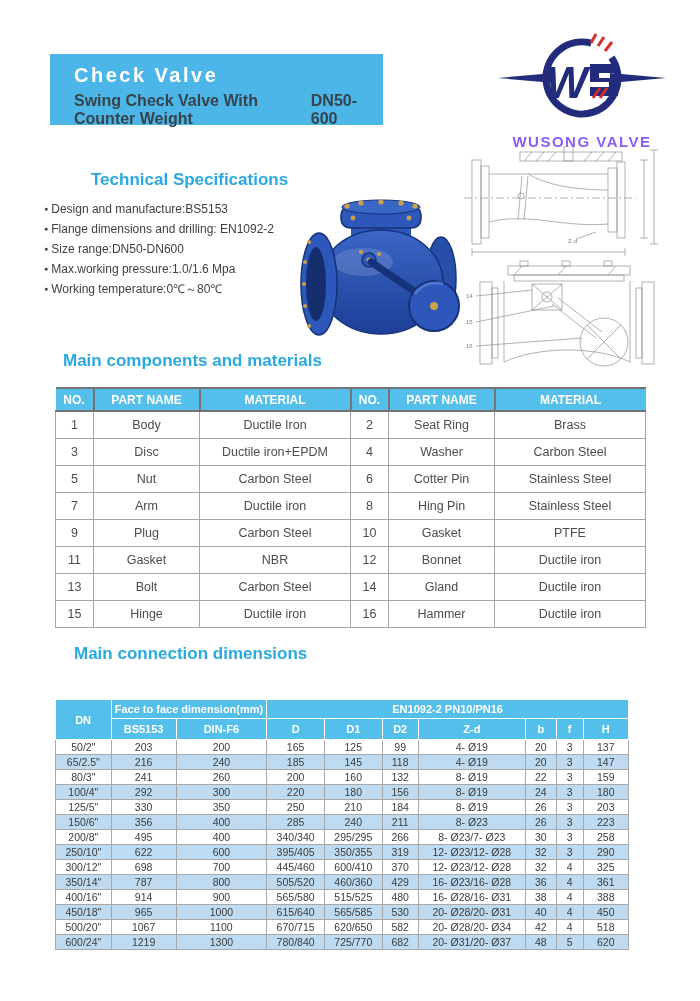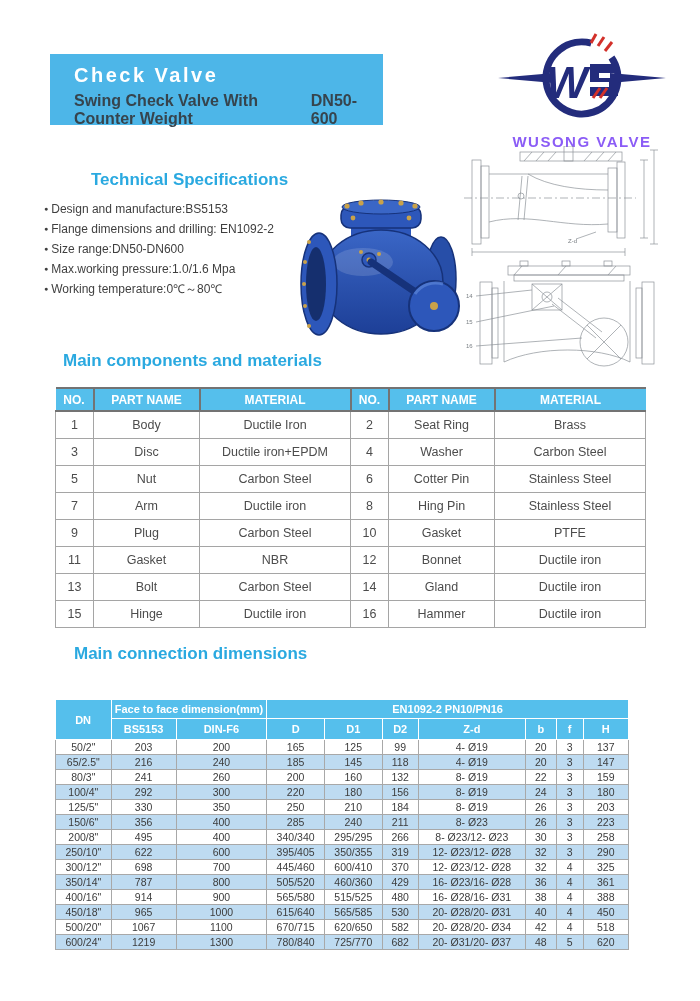--- a/index.html
+++ b/index.html
@@ -389,21 +389,21 @@
           <td>3</td>
           <td>223</td>
         </tr>
         <tr>
           <td>200/8"</td>
           <td>495</td>
           <td>400</td>
           <td>340/340</td>
           <td>295/295</td>
           <td>266</td>
-          <td>8- Ø23/12- Ø23</td>
+          <td>8- Ø23/7- Ø23</td>
           <td>30</td>
           <td>3</td>
           <td>258</td>
         </tr>
         <tr class="alt">
           <td>250/10"</td>
           <td>622</td>
           <td>600</td>
           <td>395/405</td>
           <td>350/355</td>

